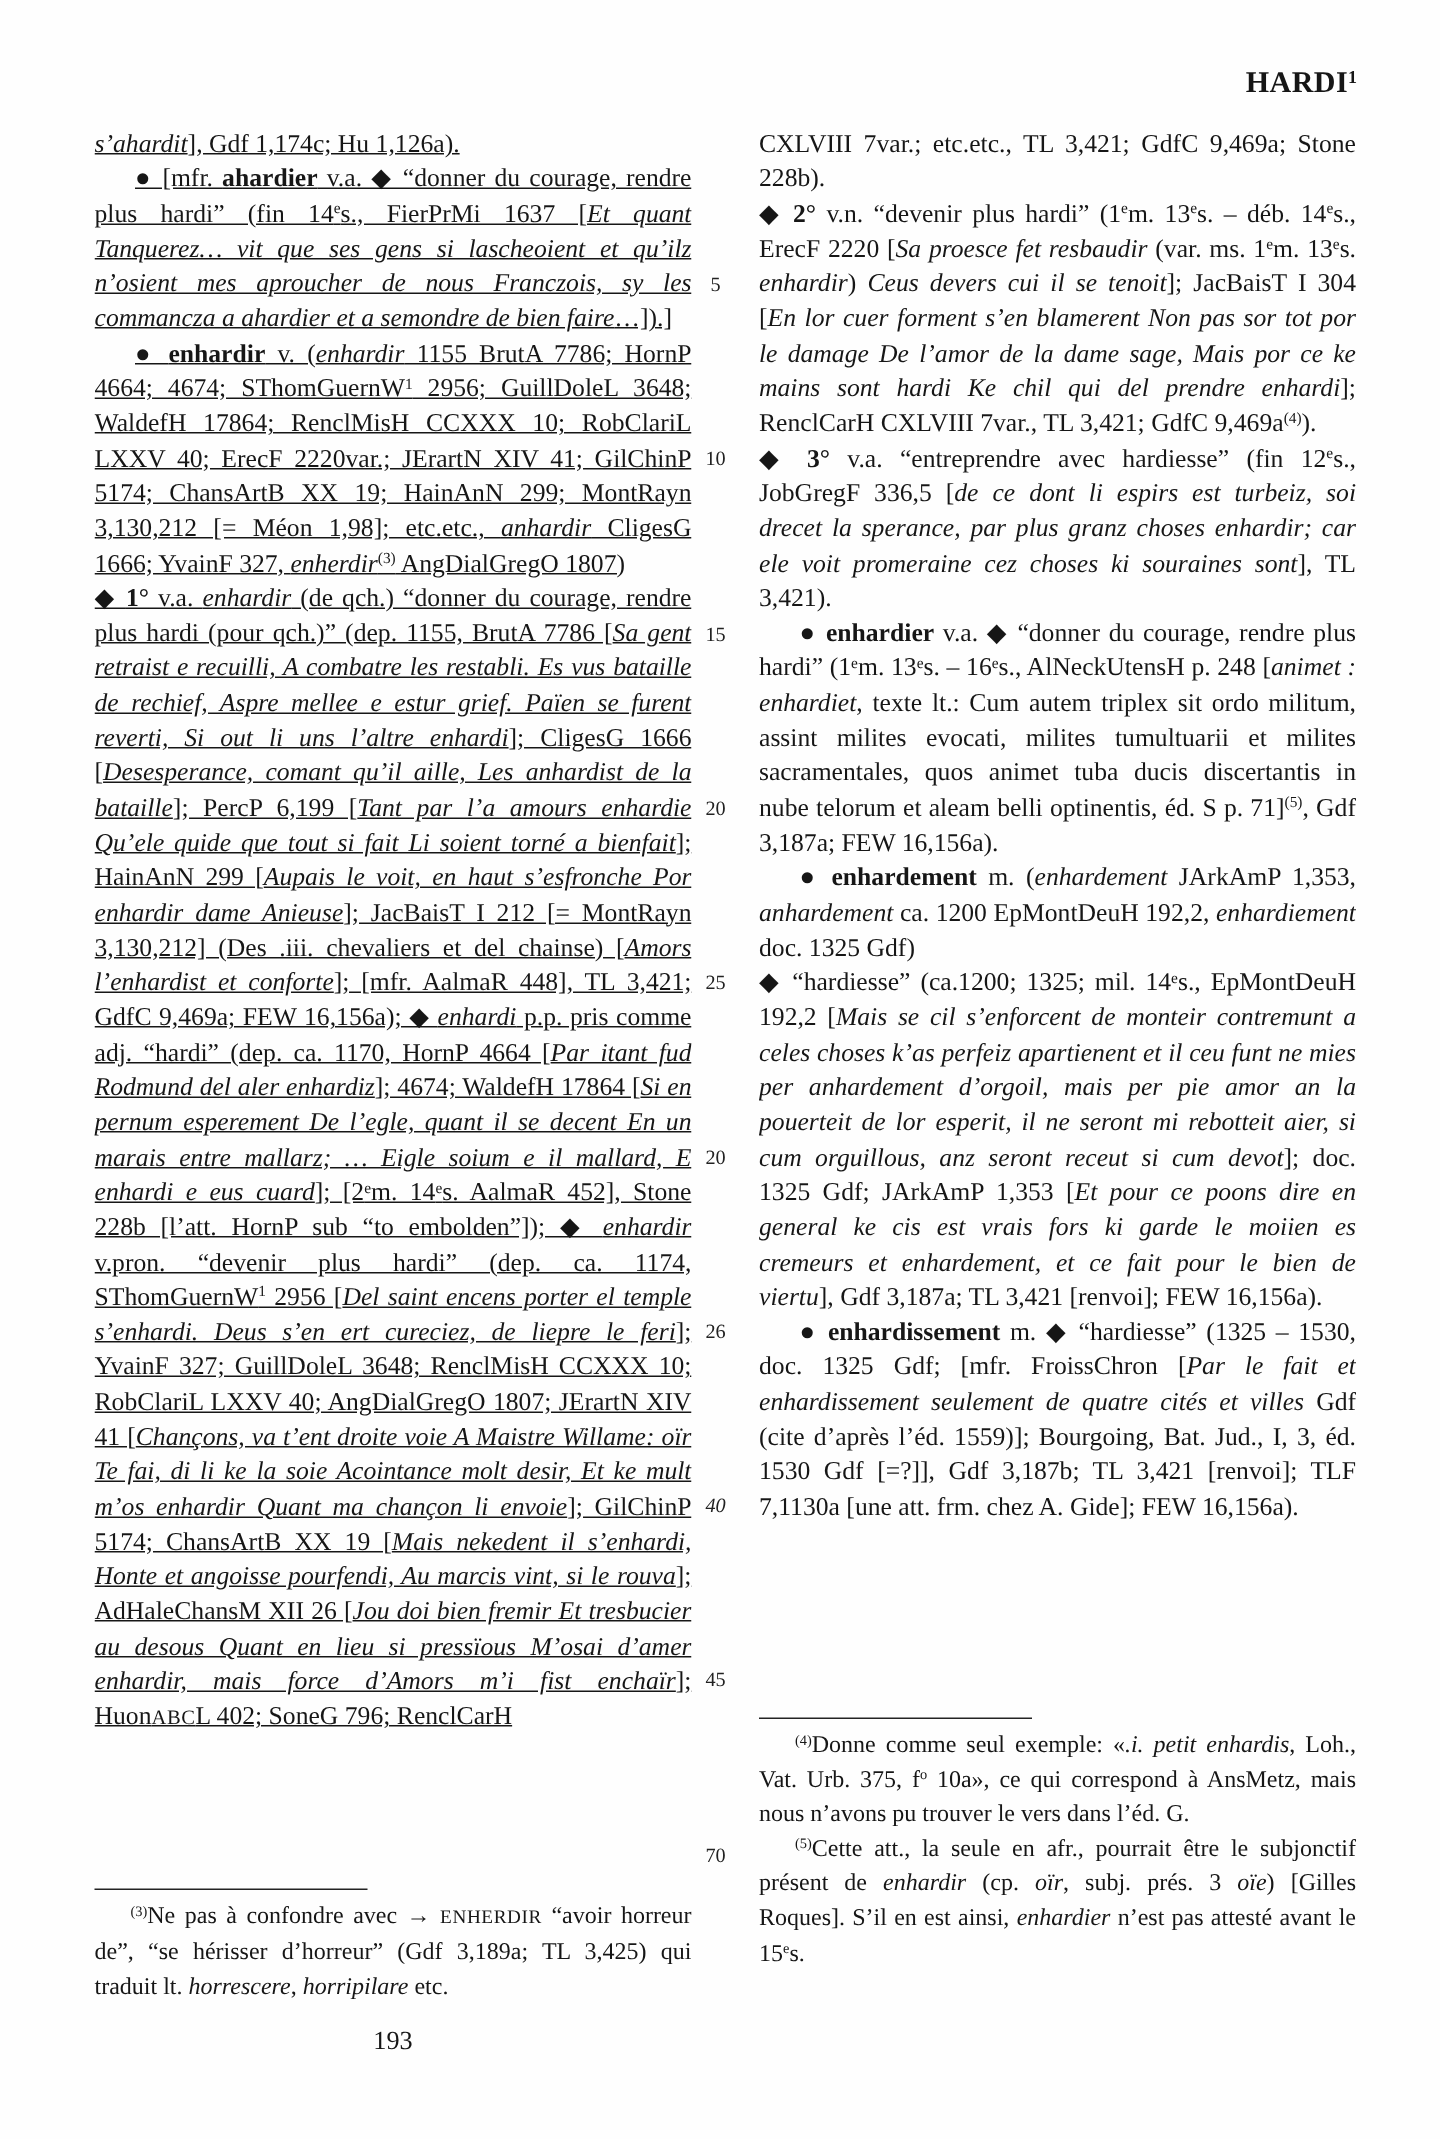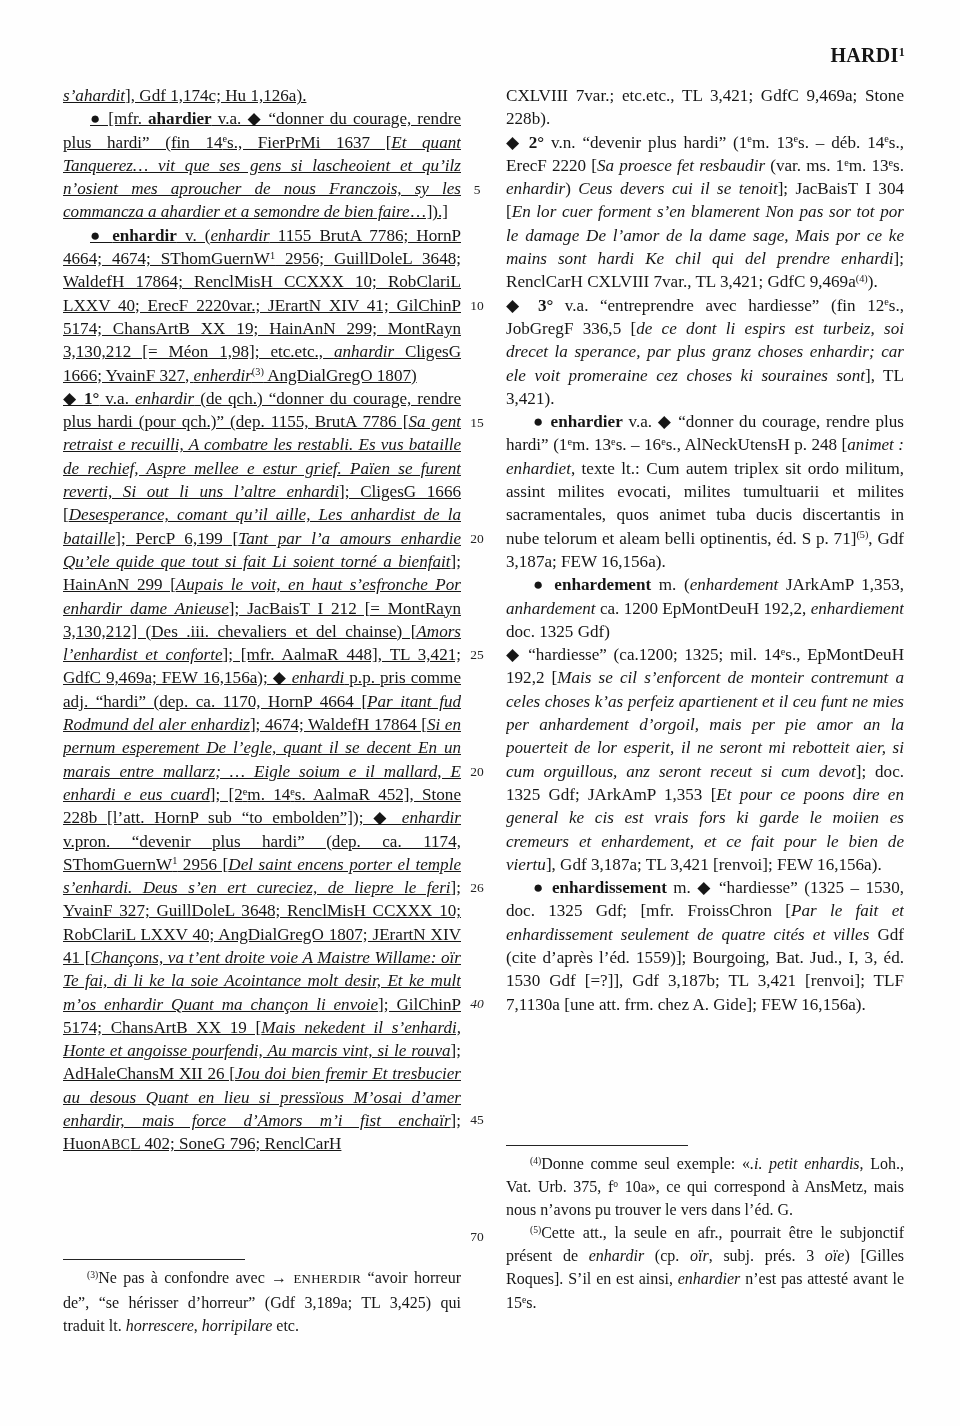--- a/index.html
+++ b/index.html
@@ -85,14 +85,15 @@
   <div class="fnblock fn-left">
       <p class="para indent"><span class="sup">(3)</span><span>Ne pas à confondre avec → </span><span class="sc">ENHERDIR</span><span> “avoir horreur de”, “se hérisser d’horreur” (Gdf 3,189a; TL 3,425) qui traduit lt. </span><span class="i">horrescere</span><span>, </span><span class="i">horripilare</span><span> etc.</span></p>
     </div>
 
   <div class="fnrule fnrule-right"></div>
   <div class="fnblock fn-right">
       <p class="para indent"><span class="sup">(4)</span><span>Donne comme seul exemple: «</span><span class="i">.i. petit enhardis</span><span>, Loh., Vat. Urb. 375, f</span><span class="sup">o</span><span> 10a», ce qui correspond à AnsMetz, mais nous n’avons pu trouver le vers dans l’éd. G.</span></p>
       <p class="para indent"><span class="sup">(5)</span><span>Cette att., la seule en afr., pourrait être le subjonctif présent de </span><span class="i">enhardir</span><span> (cp. </span><span class="i">oïr</span><span>, subj. prés. 3 </span><span class="i">oïe</span><span>) [Gilles Roques]. S’il en est ainsi, </span><span class="i">enhardier</span><span> n’est pas attesté avant le 15</span><span class="sup">e</span><span>s.</span></p>
     </div>
 
+  <div class="pageno pageno-left">193</div>
 
 </div>
 
 </body></html>

